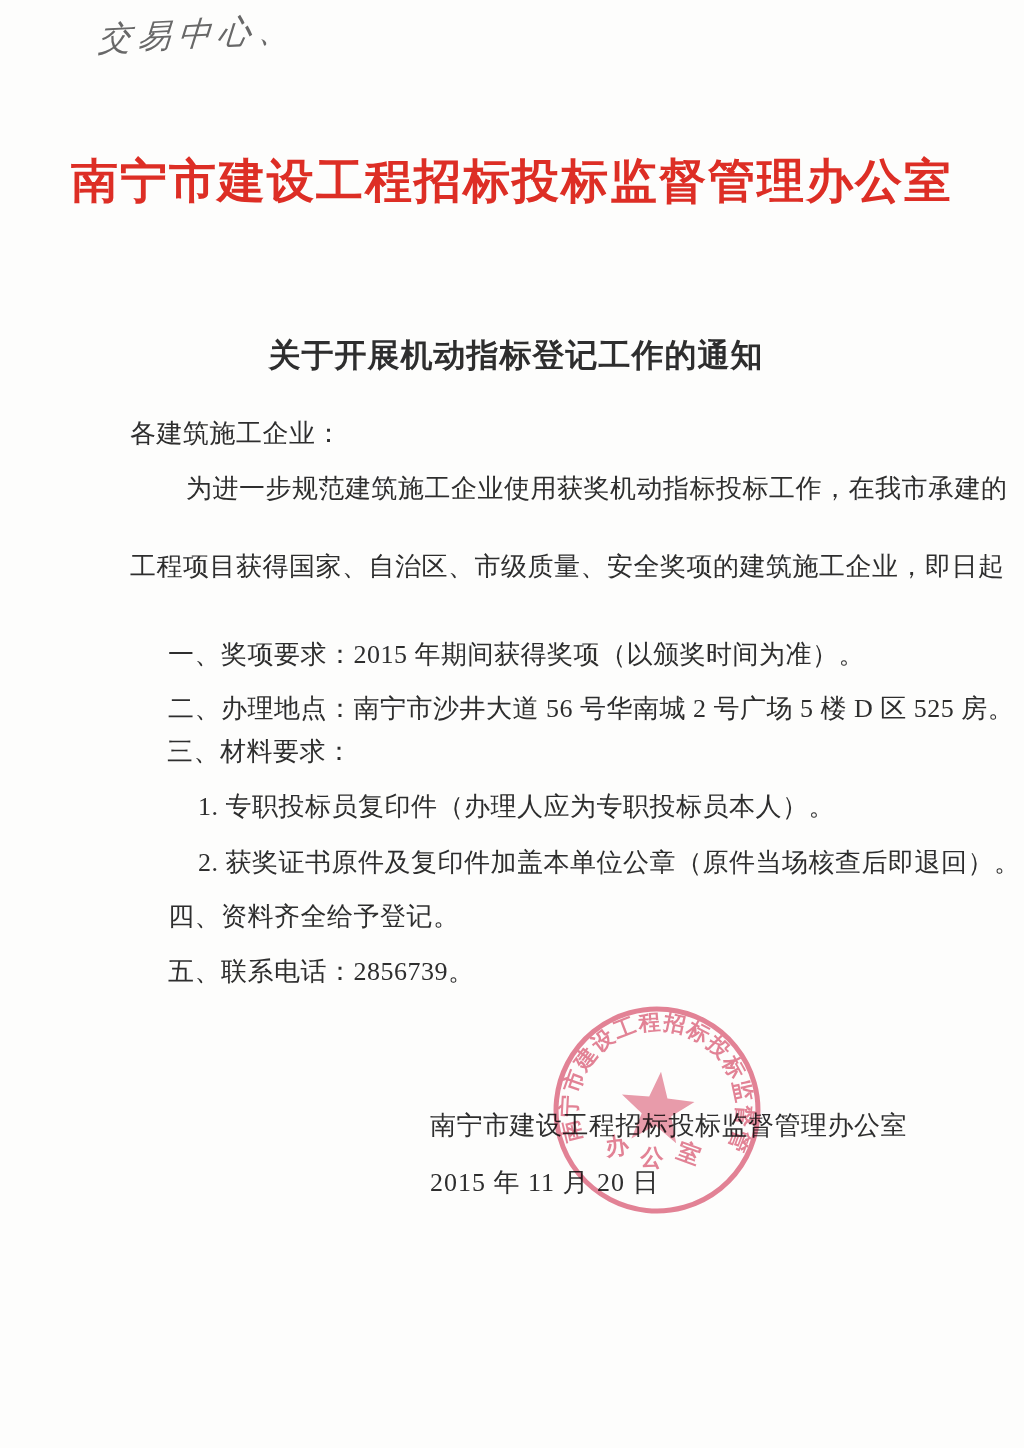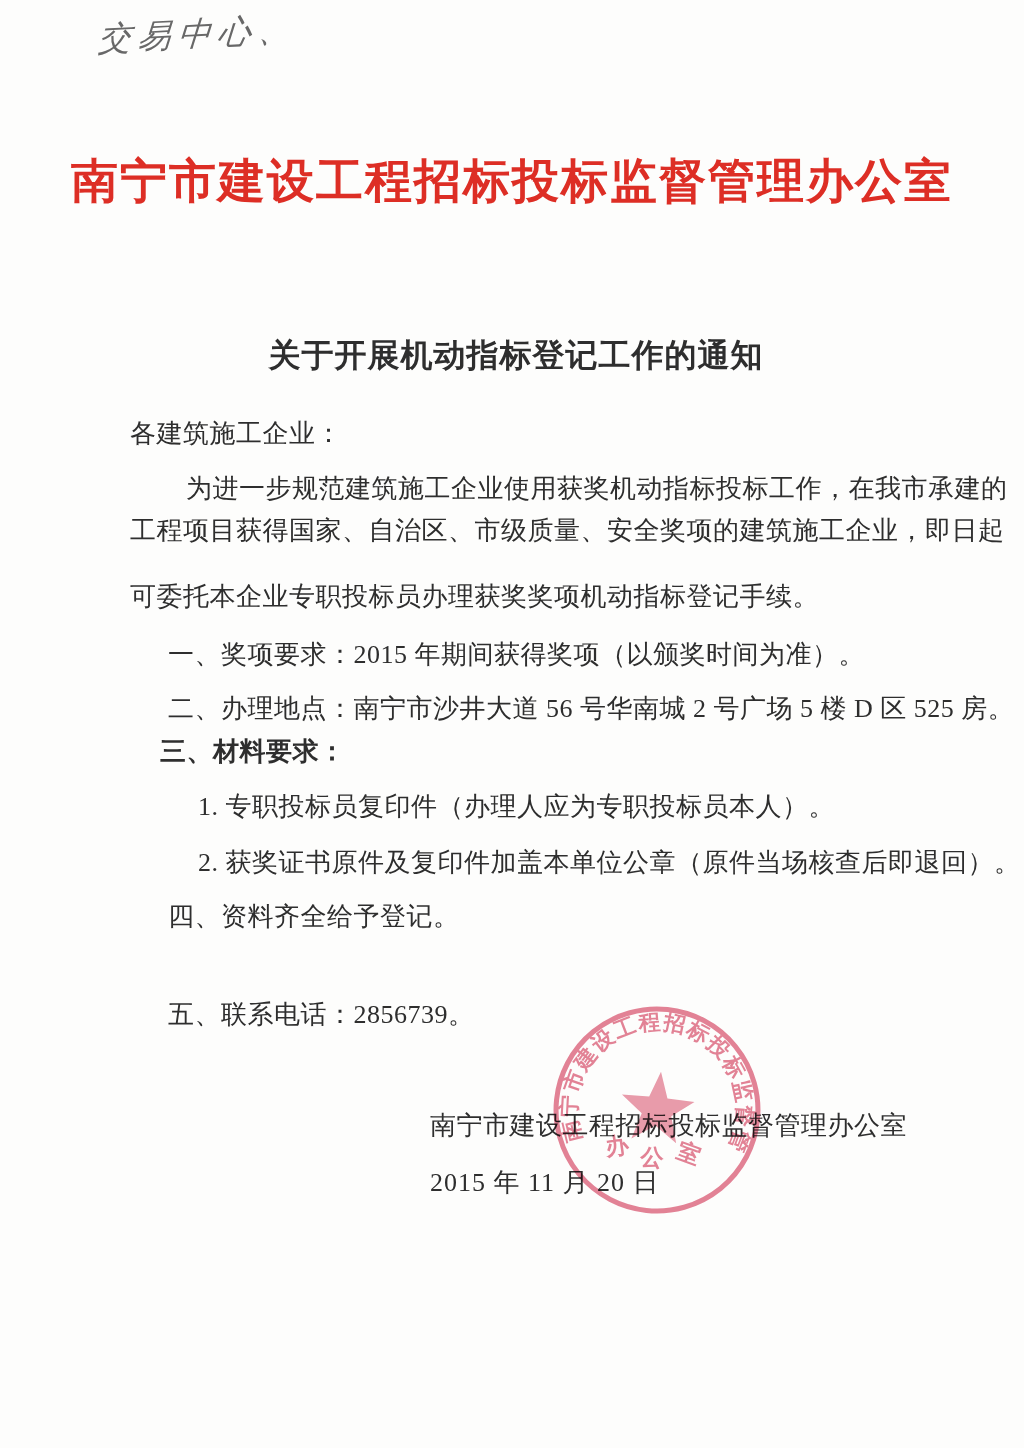--- a/index.html
+++ b/index.html
@@ -36,29 +36,29 @@
     white-space:nowrap;
   }
   .bodyline{
     position:absolute;
     font-size:26px;line-height:34px;
     letter-spacing:.5px;
     white-space:nowrap;
   }
   .l-salutation{left:130px;top:417px;}
   .l-p1{left:186px;top:472px;}
-  .l-p2{left:130px;top:514px;}
+  .l-p2{left:130px;top:550px;}
   .l-p3{left:130px;top:580px;}
   .l-i1{left:168px;top:638px;}
   .l-i2{left:168px;top:692px;}
-  .l-i3{left:160px;top:735px;font-weight:bold;}
+  .l-i3{left:167px;top:735px;}
   .l-s1{left:198px;top:790px;}
   .l-s2{left:198px;top:846px;}
   .l-i4{left:168px;top:900px;}
-  .l-i5{left:168px;top:955px;margin-top:43px;}
+  .l-i5{left:168px;top:955px;}
   .signature{
     position:absolute;left:430px;top:1108px;width:432px;
     text-align:center;font-size:26px;
     letter-spacing:.5px;white-space:nowrap;
   }
   .sign-date{
     position:absolute;left:430px;top:1165px;width:432px;
     text-align:left;font-size:26px;
     letter-spacing:1px;white-space:nowrap;
   }
@@ -80,21 +80,20 @@
   <div class="handwriting">交易中心、</div>
 
   <div class="doc-header">南宁市建设工程招标投标监督管理办公室</div>
 
   <div class="doc-title">关于开展机动指标登记工作的通知</div>
 
   <div class="bodyline l-p1">为进一步规范建筑施工企业使用获奖机动指标投标工作，在我市承建的</div>
 
   <div class="bodyline l-salutation">各建筑施工企业：</div>
   <div class="bodyline l-p2">工程项目获得国家、自治区、市级质量、安全奖项的建筑施工企业，即日起</div>
-  <div class="bodyline l-p3">可委托本企业专职投标员办理获奖奖项机动指标登记手续。</div>
 
   <div class="bodyline l-i1">一、奖项要求：2015 年期间获得奖项（以颁奖时间为准）。</div>
   <div class="bodyline l-i2">二、办理地点：南宁市沙井大道 56 号华南城 2 号广场 5 楼 D 区 525 房。</div>
   <div class="bodyline l-i3">三、材料要求：</div>
   <div class="bodyline l-s1">1. 专职投标员复印件（办理人应为专职投标员本人）。</div>
   <div class="bodyline l-s2">2. 获奖证书原件及复印件加盖本单位公章（原件当场核查后即退回）。</div>
   <div class="bodyline l-i4">四、资料齐全给予登记。</div>
   <div class="bodyline l-i5">五、联系电话：2856739。</div>
 
   <div class="signature">南宁市建设工程招标投标监督管理办公室</div>

